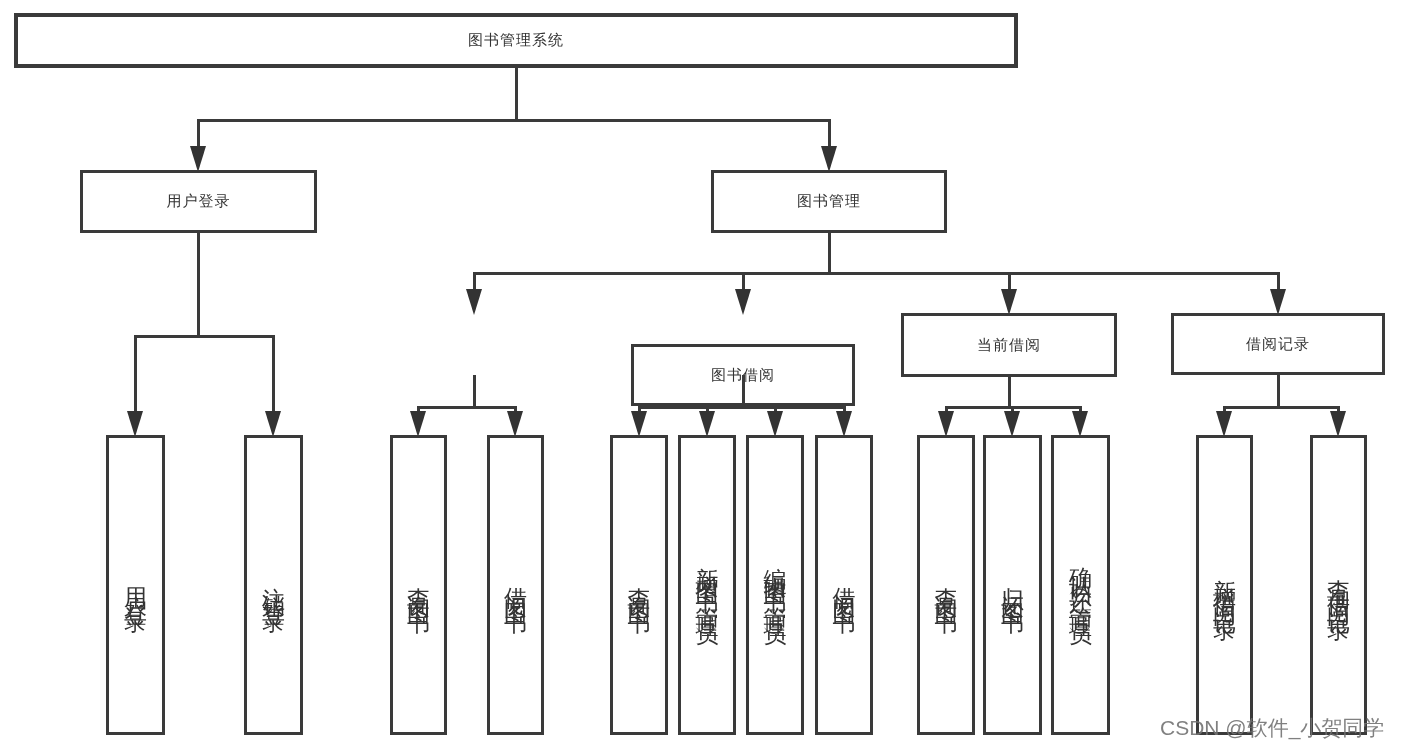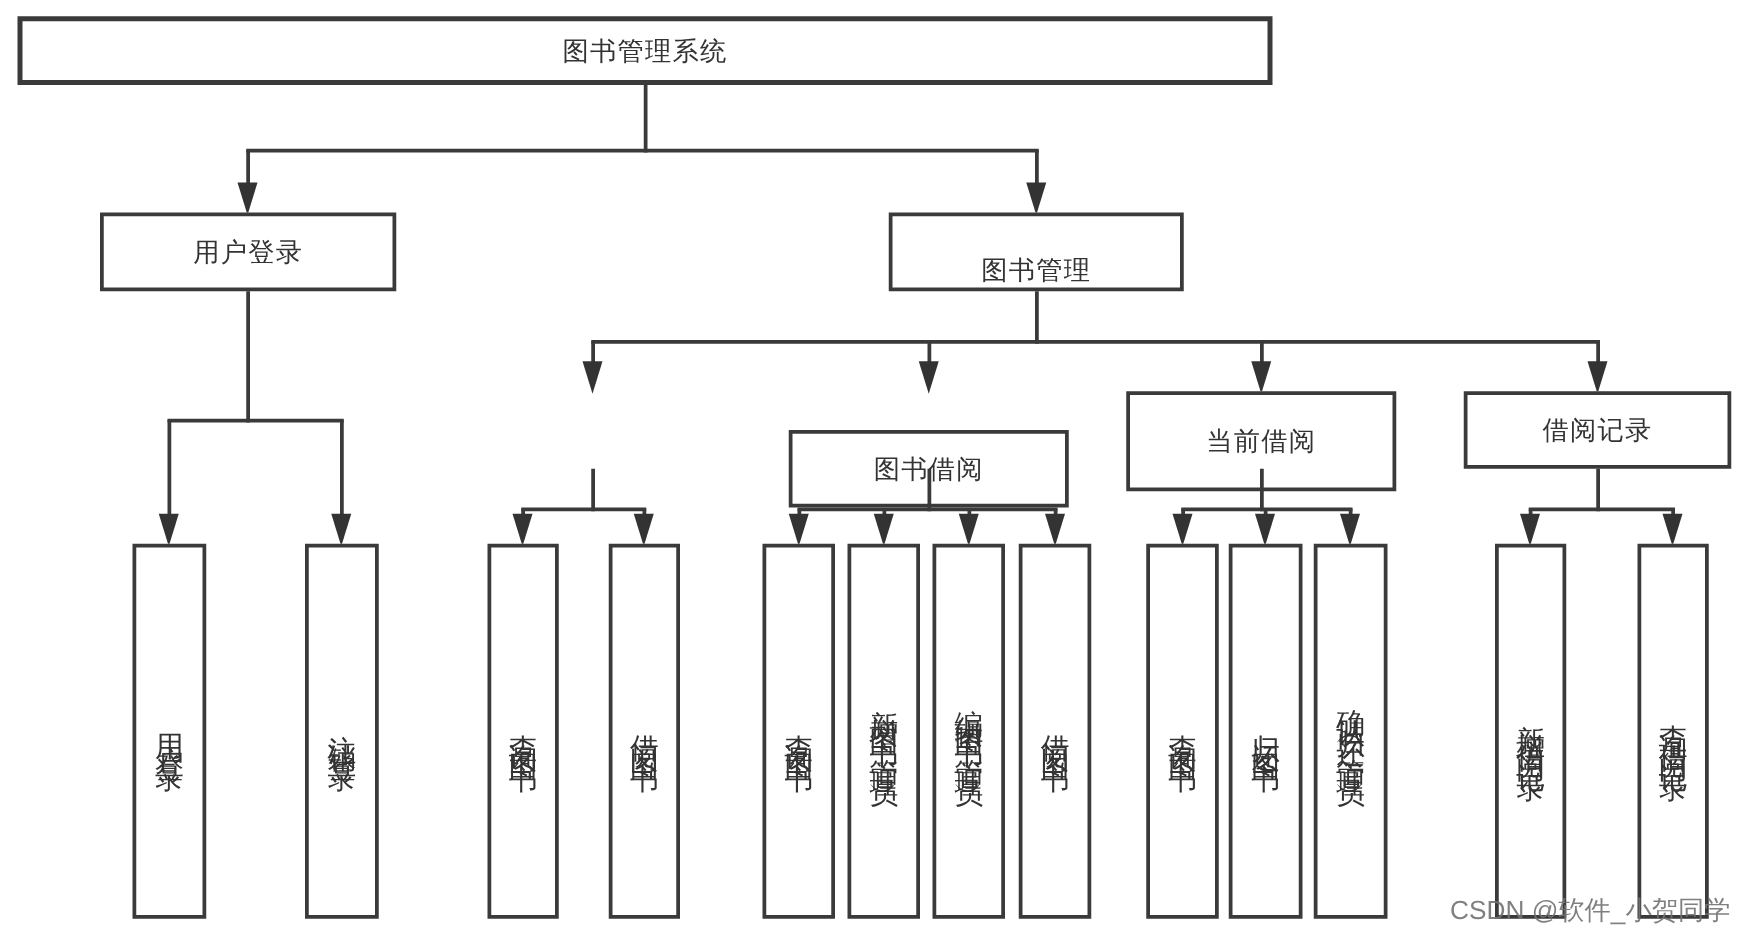--- a/index.html
+++ b/index.html
@@ -16,21 +16,21 @@
     box-sizing: border-box;
     background: #ffffff;
     border: 3px solid #3a3a3a;
     display: flex;
     align-items: center;
     justify-content: center;
     color: #333333;
   }
   .box.root { border-width: 4px; }
   .box.h span {
-    font-size: 21px;
+    font-size: 15px;
     letter-spacing: 1px;
     white-space: nowrap;
   }
   .box.v span {
     writing-mode: vertical-rl;
     text-orientation: mixed;
     font-size: 23px;
     letter-spacing: 8px;
     line-height: 1;
   }
@@ -79,21 +79,21 @@
     <div class="box v" style="left: 106px; top: 435px; width: 59px; height: 300px;">
       <span>用户登录</span>
     </div>
     <div class="line" style="left: 272px; top: 336px; width: 3px; height: 77px;"></div>
     <div class="arrow" style="left: 265px; top: 411px;"></div>
     <div class="box v" style="left: 244px; top: 435px; width: 59px; height: 300px;">
       <span>注销登录</span>
     </div>
     <div class="line" style="left: 827.5px; top: 120px; width: 3px; height: 28px;"></div>
     <div class="arrow" style="left: 820.5px; top: 146px;"></div>
-    <div class="box h" style="left: 711px; top: 170px; width: 236px; height: 63px; align-items: flex-end;">
+    <div class="box h" style="left: 711px; top: 170px; width: 236px; height: 63px;">
       <span>图书管理</span>
     </div>
     <div class="line" style="left: 827.5px; top: 233px; width: 3px; height: 41.5px;"></div>
     <div class="line" style="left: 472.5px; top: 271.5px; width: 807px; height: 3px;"></div>
     <div class="line" style="left: 472.5px; top: 273px; width: 3px; height: 18px;"></div>
     <div class="arrow" style="left: 465.5px; top: 289px;"></div>
     <div class="line" style="left: 472.5px; top: 375px; width: 3px; height: 33.5px;"></div>
     <div class="line" style="left: 417px; top: 405.5px; width: 100px; height: 3px;"></div>
     <div class="line" style="left: 417px; top: 407px; width: 3px; height: 6px;"></div>
     <div class="arrow" style="left: 410px; top: 411px;"></div>
@@ -127,21 +127,21 @@
     <div class="box v" style="left: 746px; top: 435px; width: 58px; height: 300px;">
       <span>编辑图书（管理员）</span>
     </div>
     <div class="line" style="left: 842.5px; top: 407px; width: 3px; height: 6px;"></div>
     <div class="arrow" style="left: 835.5px; top: 411px;"></div>
     <div class="box v" style="left: 815px; top: 435px; width: 58px; height: 300px;">
       <span>借阅图书</span>
     </div>
     <div class="line" style="left: 1007.5px; top: 273px; width: 3px; height: 18px;"></div>
     <div class="arrow" style="left: 1000.5px; top: 289px;"></div>
-    <div class="box h" style="left: 901px; top: 313px; width: 216px; height: 80px;">
+    <div class="box h" style="left: 901px; top: 313px; width: 216px; height: 64px;">
       <span>当前借阅</span>
     </div>
     <div class="line" style="left: 1007.5px; top: 375px; width: 3px; height: 33.5px;"></div>
     <div class="line" style="left: 944.5px; top: 405.5px; width: 137.5px; height: 3px;"></div>
     <div class="line" style="left: 944.5px; top: 407px; width: 3px; height: 6px;"></div>
     <div class="arrow" style="left: 937.5px; top: 411px;"></div>
     <div class="box v" style="left: 917px; top: 435px; width: 58px; height: 300px;">
       <span>查询图书</span>
     </div>
     <div class="line" style="left: 1011px; top: 407px; width: 3px; height: 6px;"></div>

